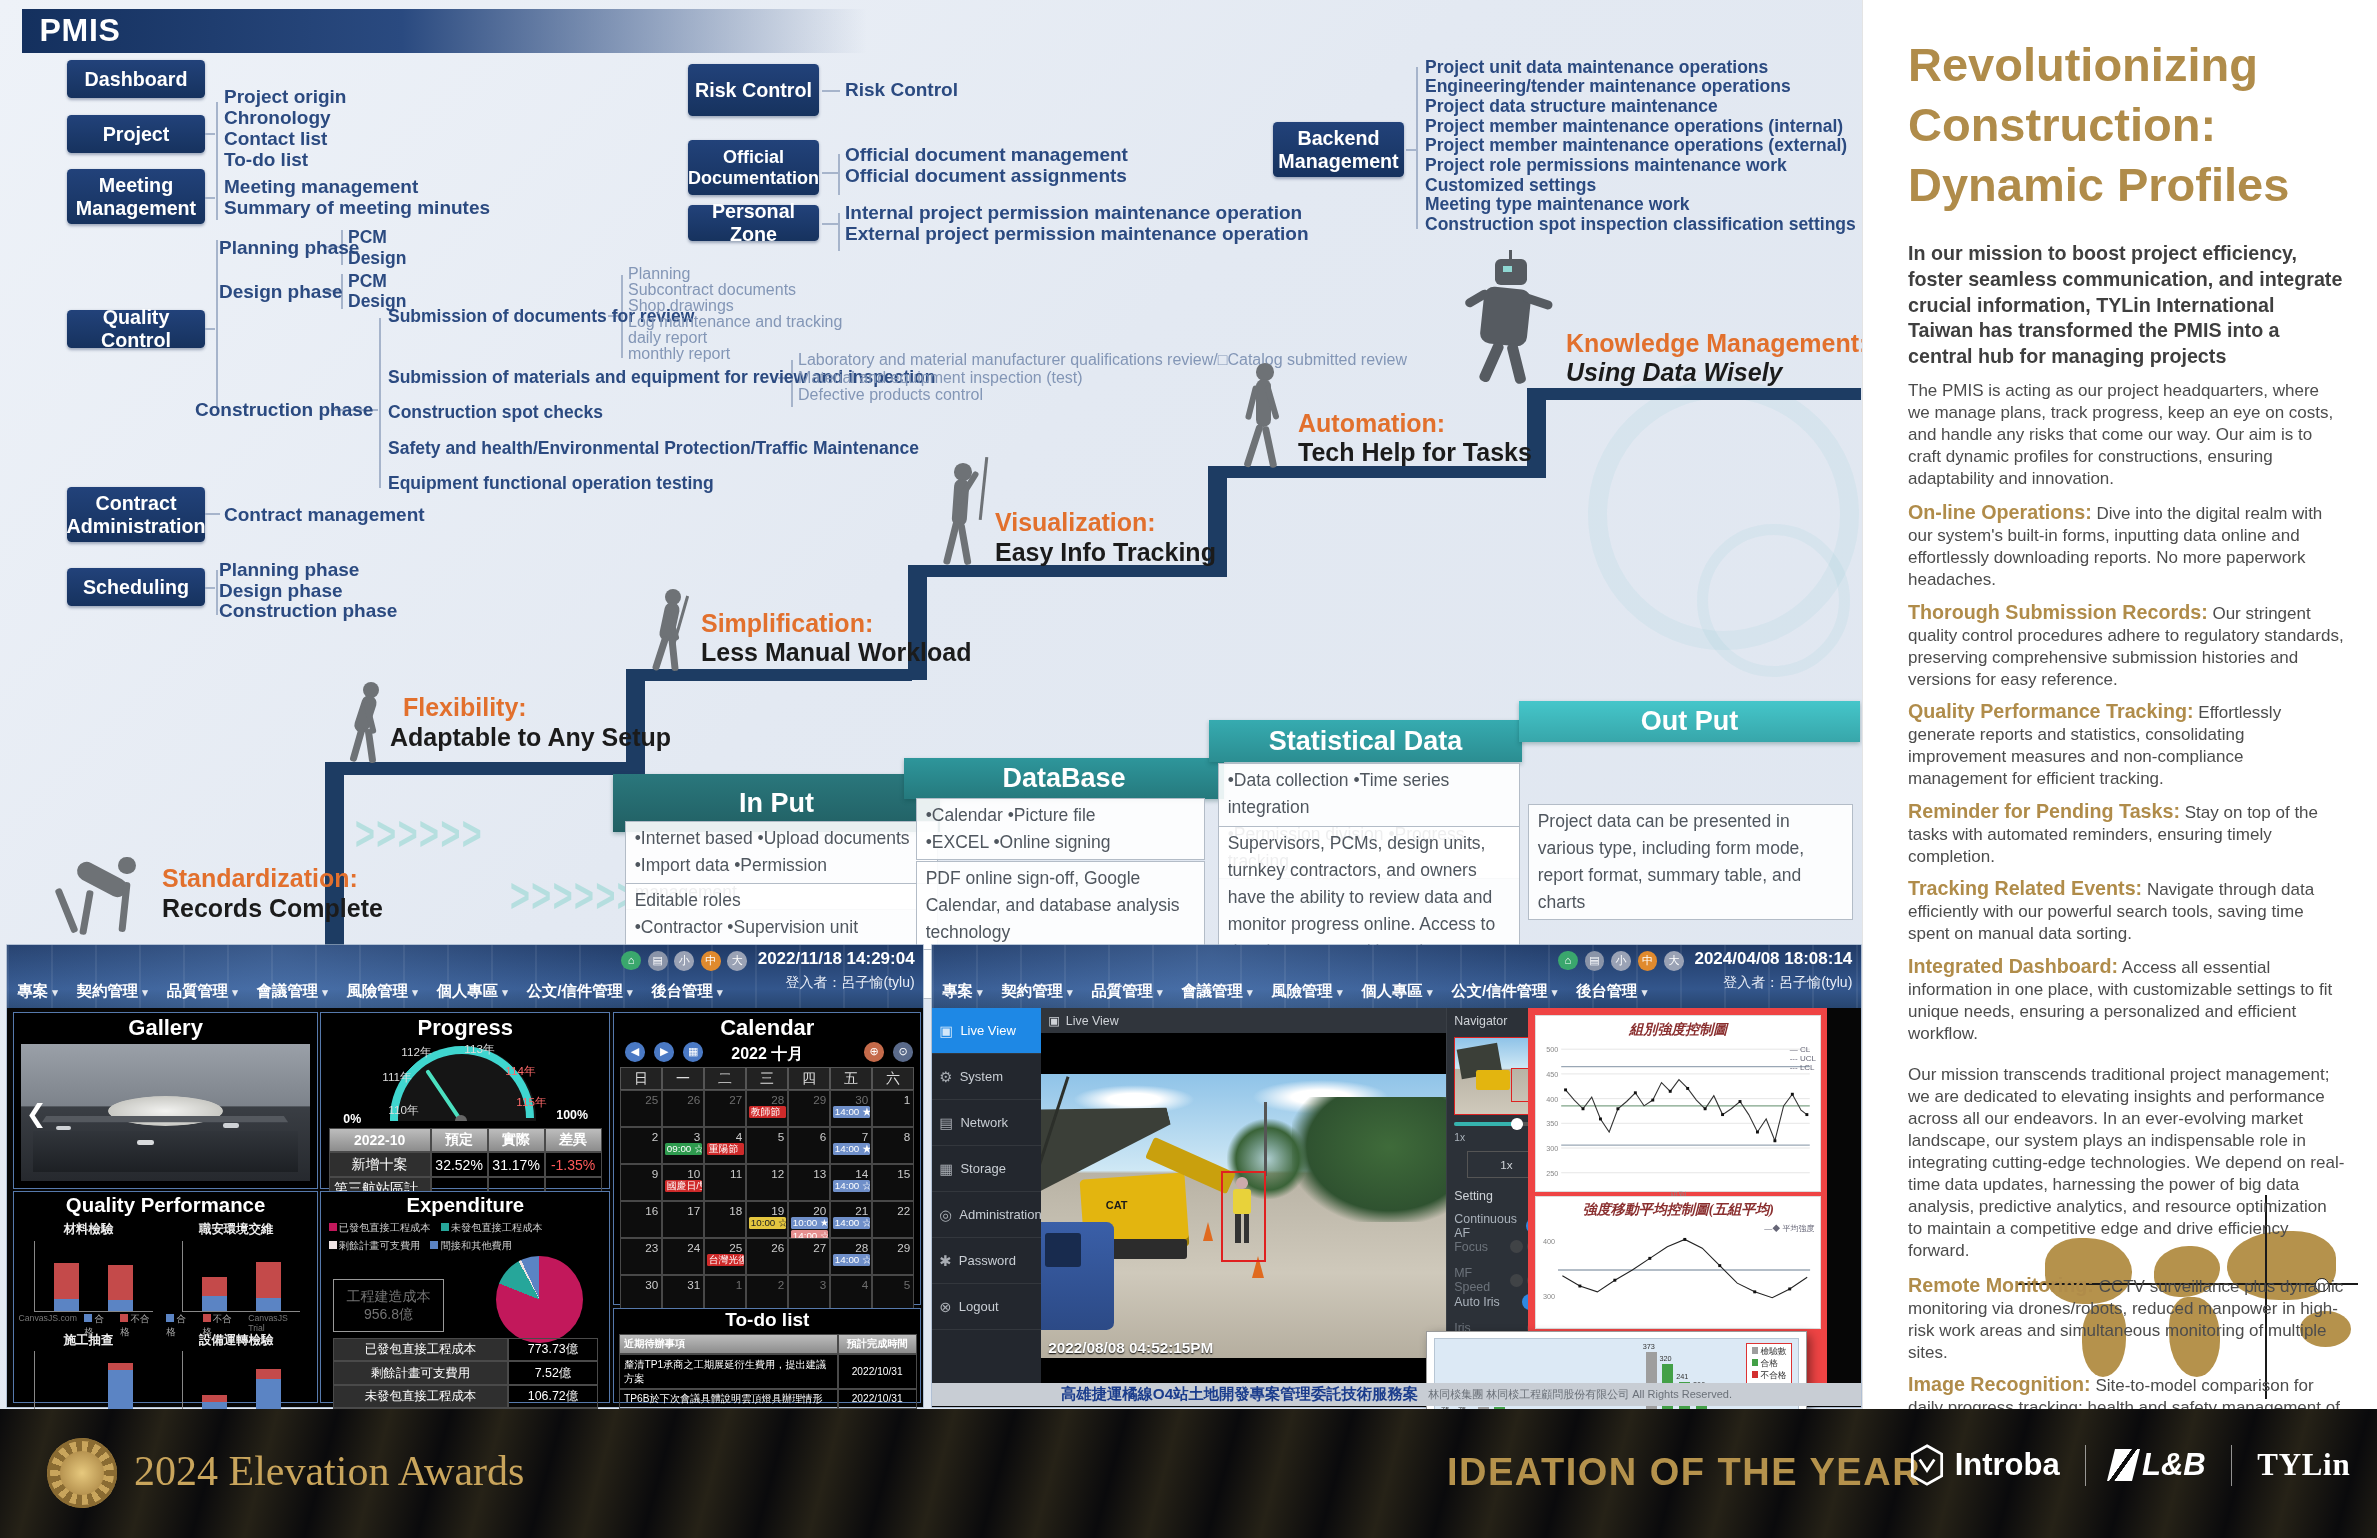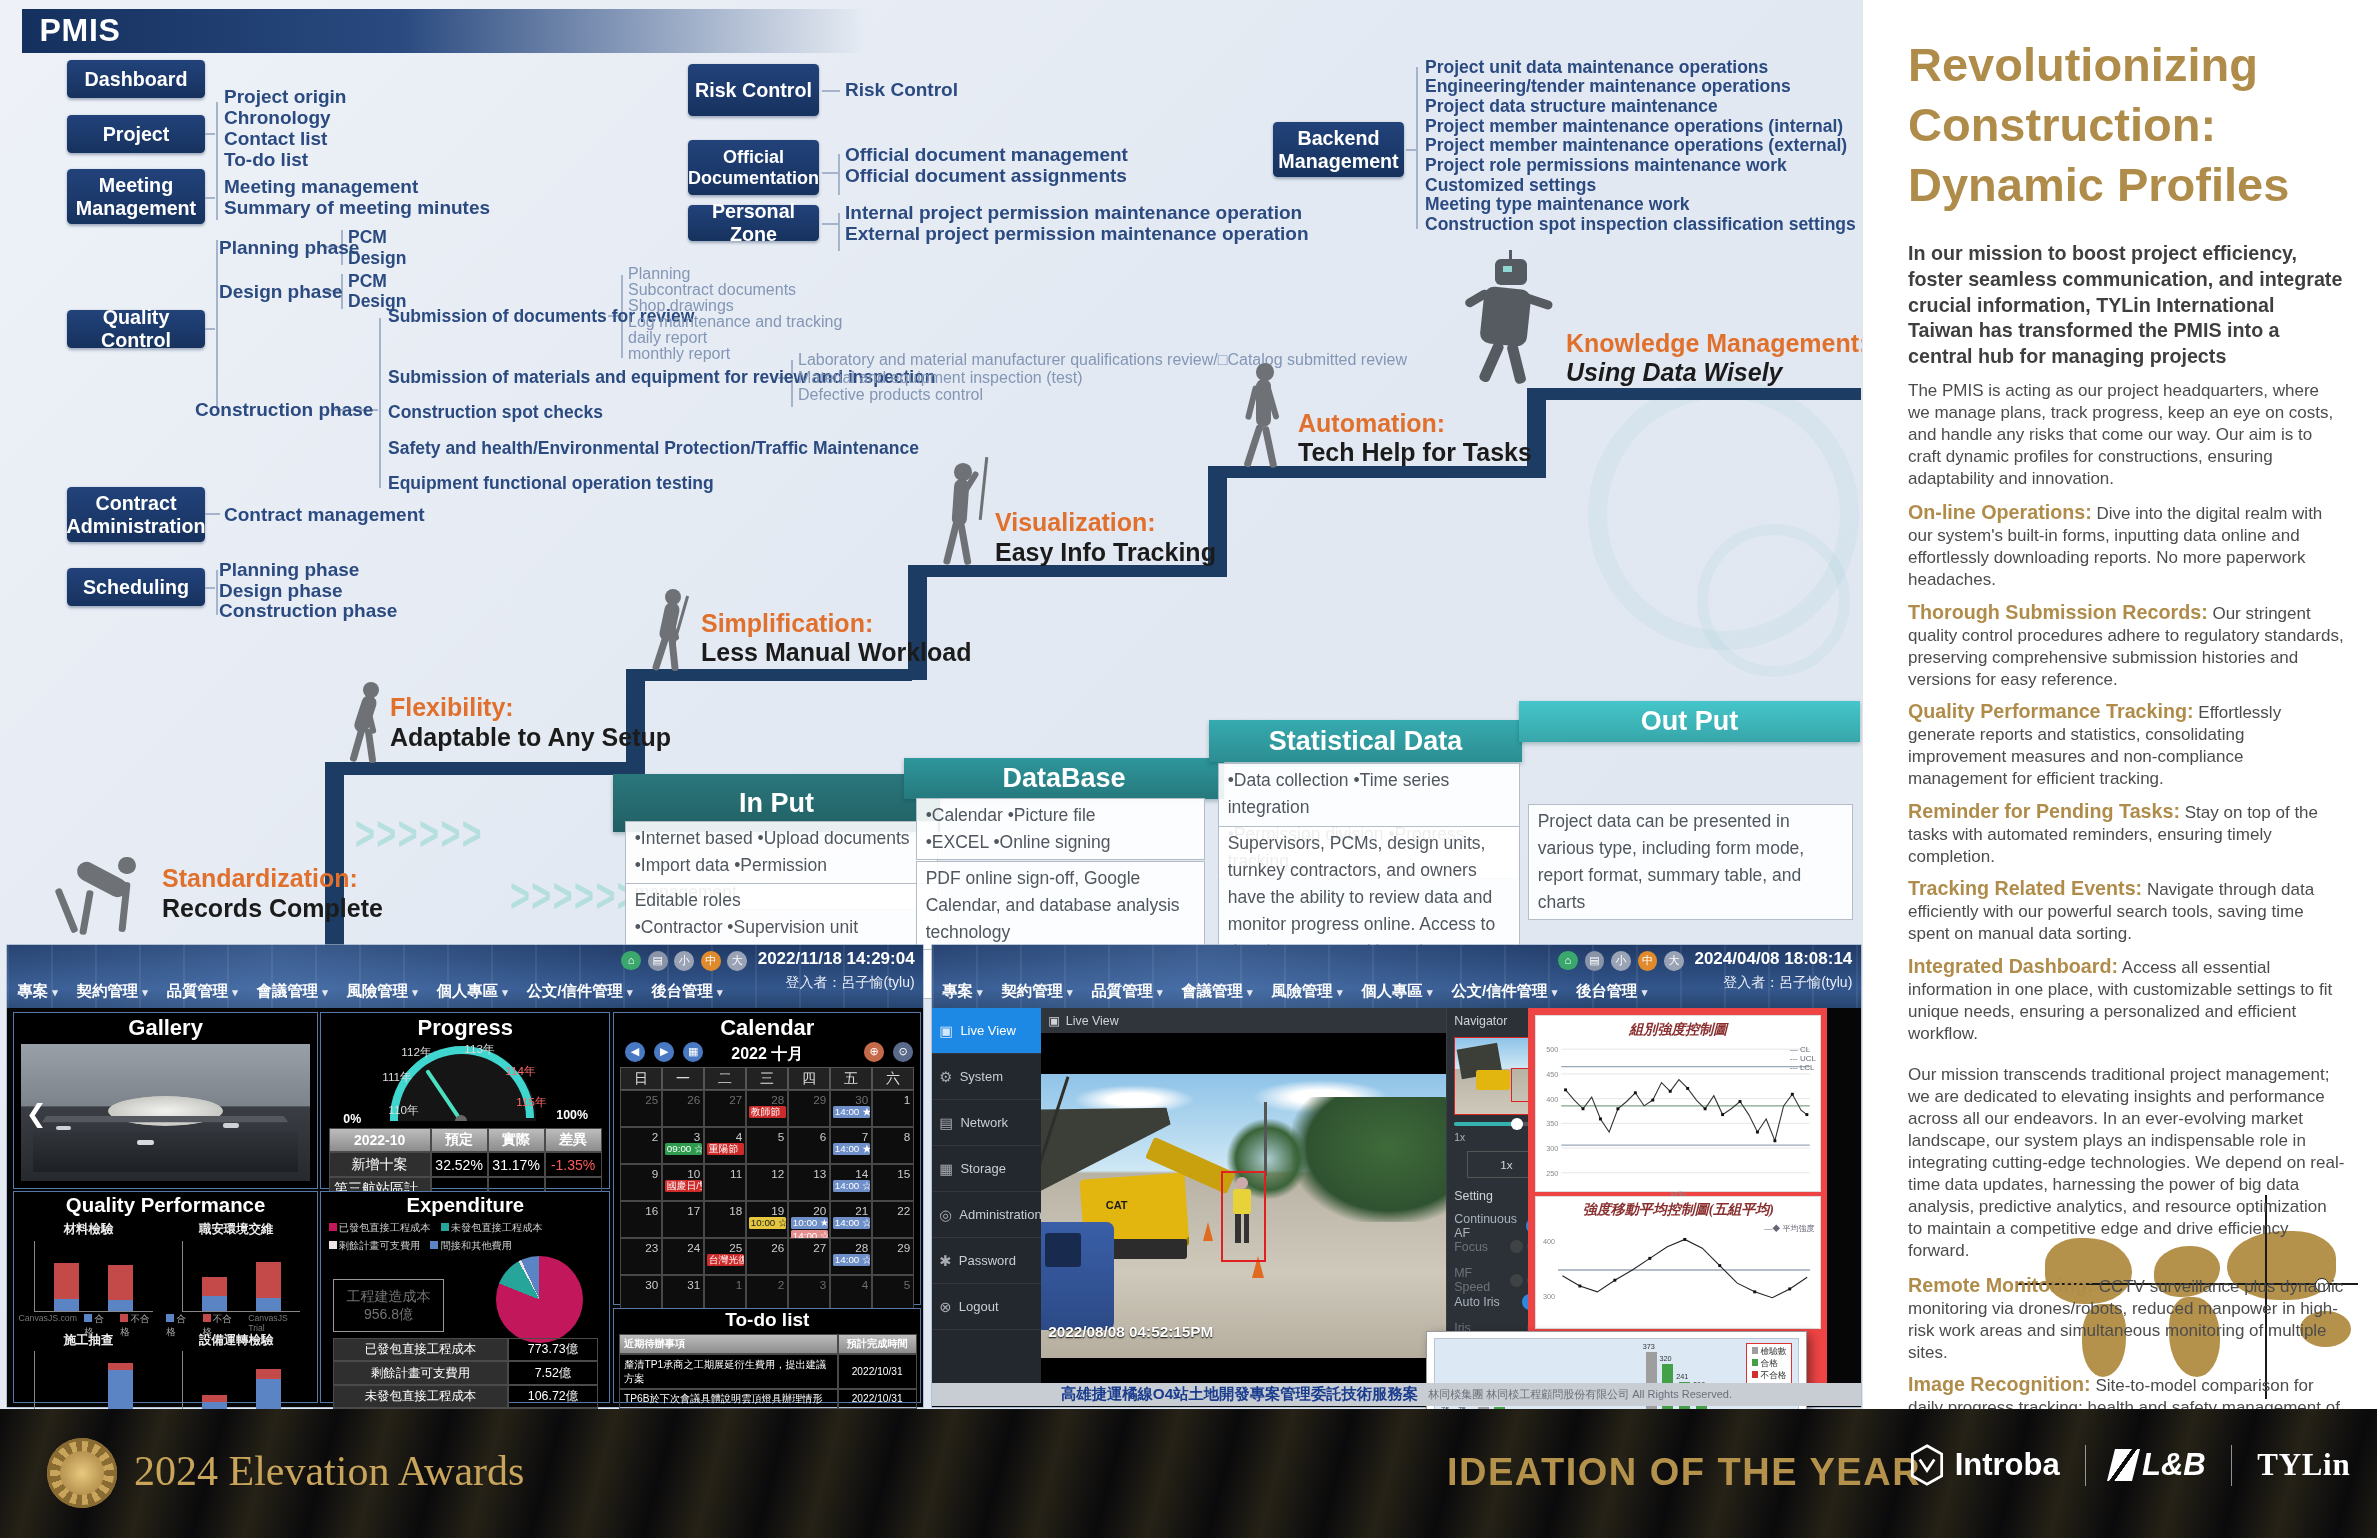--- a/index.html
+++ b/index.html
@@ -195,21 +195,21 @@
     <div class="abs stair" style="left:1208px;top:478px;width:19px;height:99px;"></div>
     <div class="abs stair" style="left:1208px;top:466px;width:323px;height:11.7px;"></div>
     <div class="abs stair" style="left:1527px;top:399px;width:19px;height:79px;"></div>
     <div class="abs stair" style="left:1527px;top:388px;width:334px;height:11.7px;"></div>
 
     <div class="abs chev" style="left:355px;top:814px;">&gt;&gt;&gt;&gt;&gt;&gt;</div>
     <div class="abs chev" style="left:510px;top:876px;">&gt;&gt;&gt;&gt;&gt;&gt;</div>
 
     <div class="abs sl-t" style="left:162px;top:864px;">Standardization:</div>
     <div class="abs sl-s" style="left:162px;top:894px;">Records Complete</div>
-    <div class="abs sl-t" style="left:390px;top:693px;">Flexibility:</div>
+    <div class="abs sl-t" style="left:403px;top:693px;">Flexibility:</div>
     <div class="abs sl-s" style="left:390px;top:723px;">Adaptable to Any Setup</div>
     <div class="abs sl-t" style="left:701px;top:609px;">Simplification:</div>
     <div class="abs sl-s" style="left:701px;top:638px;">Less Manual Workload</div>
     <div class="abs sl-t" style="left:995px;top:508px;">Visualization:</div>
     <div class="abs sl-s" style="left:995px;top:538px;">Easy Info Tracking</div>
     <div class="abs sl-t" style="left:1298px;top:409px;">Automation:</div>
     <div class="abs sl-s" style="left:1298px;top:438px;">Tech Help for Tasks</div>
     <div class="abs sl-t" style="left:1566px;top:329px;">Knowledge Management:</div>
     <div class="abs sl-s" style="left:1566px;top:358px;font-style:italic;">Using Data Wisely</div>
 
@@ -754,21 +754,21 @@
         <div class="abs" style="left:-2%;top:52%;width:20%;height:38%;background:linear-gradient(180deg,#3a5fa8,#2c4a86);border-radius:7.3px;"></div>
         <div class="abs" style="left:1%;top:56%;width:9%;height:12%;background:#182b4e;border-radius:2.9px;"></div>
         <div class="abs" style="left:40%;top:52%;width:0;height:0;border-left:5.8px solid transparent;border-right:5.8px solid transparent;border-bottom:19px solid #e06a1f;"></div>
         <div class="abs" style="left:52%;top:64%;width:0;height:0;border-left:6.6px solid transparent;border-right:6.6px solid transparent;border-bottom:22px solid #e06a1f;"></div>
         <div class="abs" style="left:44.5%;top:34%;width:41px;height:87px;border:2.2px solid #e02020;">
           <div class="abs" style="left:13px;top:4.4px;width:11.7px;height:11.7px;border-radius:50%;background:#caa;"></div>
           <div class="abs" style="left:10.2px;top:16px;width:17.5px;height:25px;background:#e8d23a;border-radius:2.9px;"></div>
           <div class="abs" style="left:11.7px;top:41px;width:5.8px;height:29px;background:#333;"></div>
           <div class="abs" style="left:20.4px;top:41px;width:5.8px;height:29px;background:#333;"></div>
         </div>
-        <span class="abs" style="left:7.3px;bottom:17px;color:#fff;font-size:15.3px;font-weight:700;text-shadow:0 0.7px 1.5px #000;">2022/08/08 04:52:15PM</span>
+        <span class="abs" style="left:7.3px;bottom:1px;color:#fff;font-size:15.3px;font-weight:700;text-shadow:0 0.7px 1.5px #000;">2022/08/08 04:52:15PM</span>
       </div>
       <div class="abs" style="left:0;bottom:0;right:0;height:26px;background:#000;"></div>
     </div>
 
     <div class="abs" style="left:514px;top:63px;width:117px;height:376px;background:#2c3138;border-left:0.7px solid #3a3f46;">
       <div style="color:#cfd3d8;font-size:12.4px;padding:5.8px 7.3px;">Navigator</div>
       <div class="abs" style="left:7.3px;top:29px;width:102px;height:76px;border:1.5px solid #d22;background:linear-gradient(180deg,#8fc3e8 0%,#cfe8f5 40%,#b9b3a5 41%,#cfc9bb 100%);overflow:hidden;">
         <div class="abs" style="left:4%;top:10%;width:40%;height:40%;background:#3b3f38;transform:rotate(-10deg);"></div>
         <div class="abs" style="left:20%;top:42%;width:34%;height:26%;background:#e3b50f;border-radius:2.2px;"></div>
         <div class="abs" style="left:55%;top:40%;width:17.5px;height:32px;border:1.5px solid #d22;"></div>

